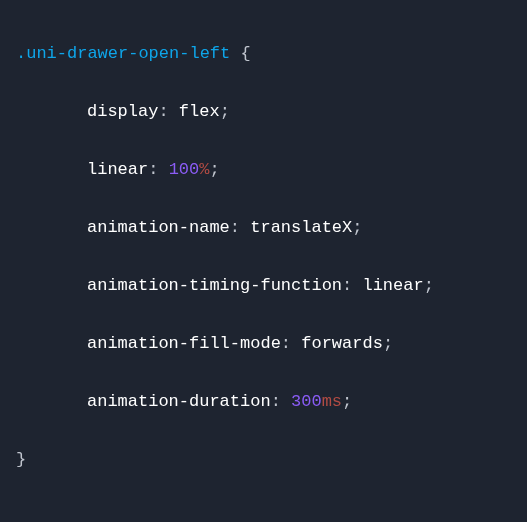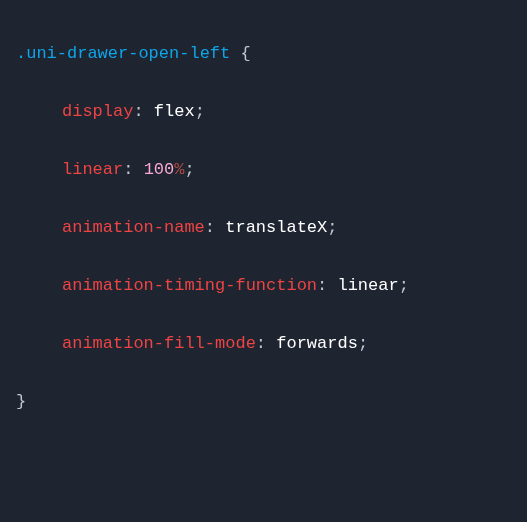--- a/index.html
+++ b/index.html
@@ -13,40 +13,41 @@
     line-height: 29px;
     overflow: hidden;
   }
   .code {
     padding: 10px 0 0 16px;
     white-space: pre;
     color: #c0c5ce;
   }
   .selector   { color: #0ea5e9; }
   .brace      { color: #c0c5ce; }
-  .prop       { color: #ef4444; }
+  .prop       { color: #ffffff; margin-left: 25px; }
   .colon      { color: #c0c5ce; }
   .value      { color: #ffffff; }
-  .numeric    { color: #f9a8d4; font-family: Liberation Mono, monospace; }
+  .numeric    { color: #8b5cf6; font-family: Liberation Mono, monospace; }
   .unit       { color: #b14b43; }
   .semi       { color: #c0c5ce; }
   .indent     { display:inline-block; width: 46px; }
   .blank      { display:block; height:29px; }
   .line       { display:block; }
 </style>
 </head>
 <body>
 
 <div class="code">
 <span class="line"><span class="selector">.uni-drawer-open-left</span><span class="brace"> {</span></span>
 <span class="line"><span class="indent"></span><span class="prop">display</span><span class="colon">: </span><span class="value">flex</span><span class="semi">;</span></span>
 <span class="line"><span class="indent"></span><span class="prop">linear</span><span class="colon">: </span><span class="numeric">100</span><span class="unit">%</span><span class="semi">;</span></span>
 <span class="line"><span class="indent"></span><span class="prop">animation-name</span><span class="colon">: </span><span class="value">translateX</span><span class="semi">;</span></span>
 <span class="line"><span class="indent"></span><span class="prop">animation-timing-function</span><span class="colon">: </span><span class="value">linear</span><span class="semi">;</span></span>
 <span class="line"><span class="indent"></span><span class="prop">animation-fill-mode</span><span class="colon">: </span><span class="value">forwards</span><span class="semi">;</span></span>
+<span class="line"><span class="indent"></span><span class="prop">animation-duration</span><span class="colon">: </span><span class="numeric">300</span><span class="unit">ms</span><span class="semi">;</span></span>
 <span class="line"><span class="brace">}</span></span>
 <span class="blank"></span>
 
 
 
 
 
 
 
 

